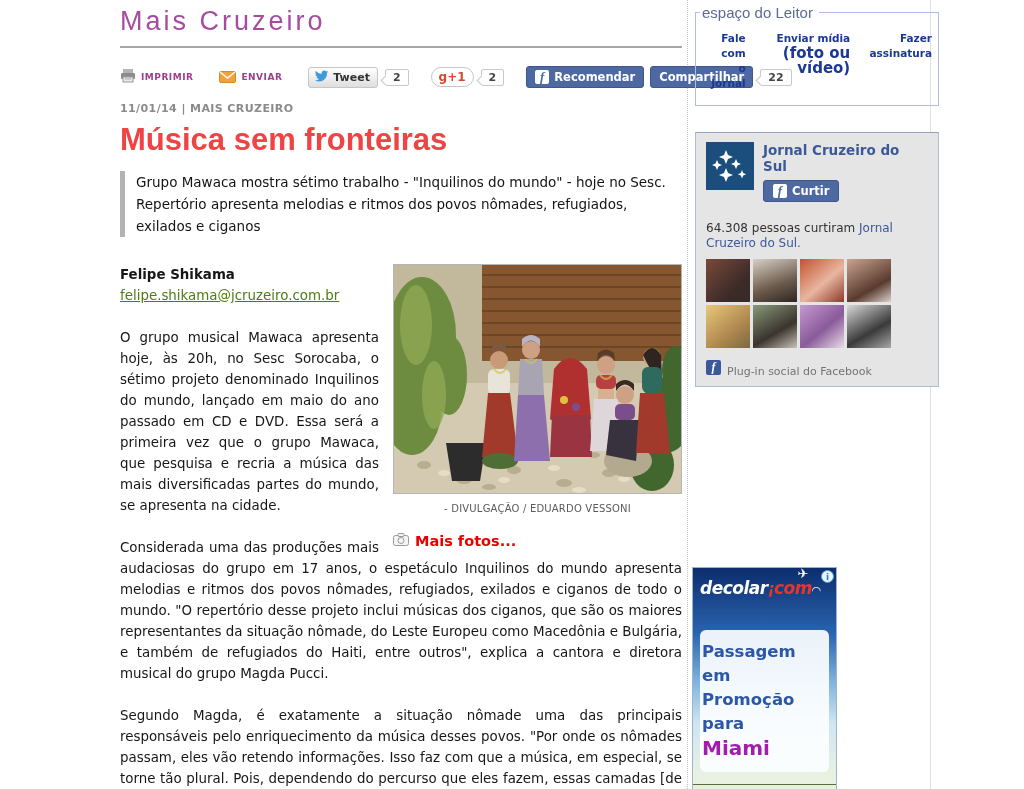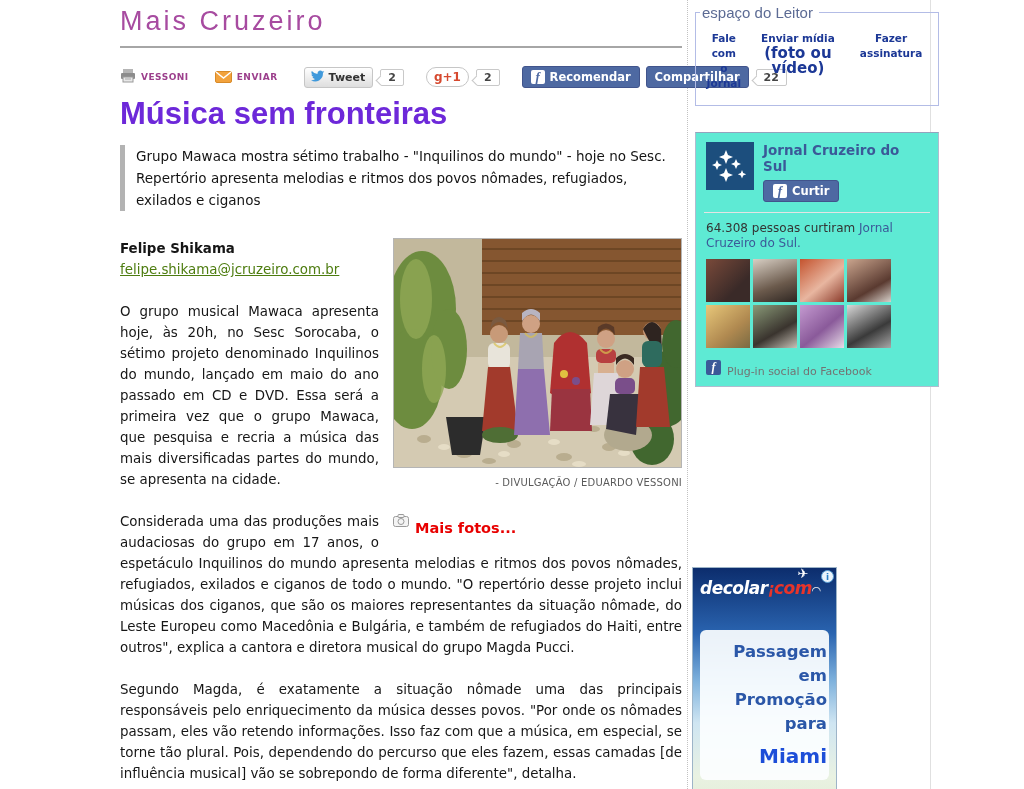--- a/index.html
+++ b/index.html
@@ -32,49 +32,49 @@
   .btn-fb { display:flex; align-items:center; gap:5px; background:#4e69a2; border:1px solid #41548c;
     border-radius:3px; color:#fff; font-size:11.5px; font-weight:bold; padding:3px 8px; cursor:pointer; }
   .btn-fb + .btn-fb { margin-left:6px; }
   .fb-f { font-family:"Liberation Serif",serif; font-weight:bold; font-style:italic; font-size:13px;
     background:#fff; color:#4e69a2; width:14px; height:14px; border-radius:2px; display:inline-flex;
     align-items:center; justify-content:center; }
 
   .date-row { margin-top:13px; font-size:11px; font-weight:bold; color:#8b8b8b; letter-spacing:.4px; }
 
   h1.article-title { margin-top:7px; font-family:"Liberation Sans",sans-serif; font-size:31px;
-    font-weight:bold; color:#6d28d9; }
+    font-weight:bold; color:#ef4444; }
 
   .subtitle { margin-top:13px; border-left:5px solid #b3b3b3; padding-left:11px; font-size:13.5px;
     line-height:22px; color:#141414; }
 
   .article-body { margin-top:27px; font-size:13.4px; line-height:21px; text-align:justify; color:#161616; }
   .article-body p { margin-bottom:21px; }
   .byline { font-weight:bold; margin-bottom:0 !important; }
   .byline-email a { color:#4d7c0f; text-decoration:underline; font-size:13.4px; }
   .byline-block { margin-bottom:21px; }
 
   .photo-float { float:right; width:289px; margin:0 0 4px 14px; }
   .photo-frame { width:289px; height:230px; border:1px solid #b5b5b5; background:#cfc6ad; display:block; }
-  .photo-credit { margin-top:4px; font-size:10px; color:#5a5a5a; letter-spacing:.2px; text-align:right; }
+  .photo-credit { margin-top:4px; font-size:10px; color:#5a5a5a; letter-spacing:.2px; text-align:center; }
   .more-photos { margin-top:12px; display:flex; align-items:center; gap:6px; cursor:pointer; }
-  .more-photos .txt { color:#e80000; font-size:14.5px; font-weight:bold;margin-top:13px; }
+  .more-photos .txt { color:#e80000; font-size:14.5px; font-weight:bold; }
 
   
   #sidebar { position:absolute; left:695px; top:0; width:244px; }
 
   fieldset.reader-box { border:1px solid #b3bce6; margin-top:4px; padding:10px 4px 14px; }
   fieldset.reader-box legend { font-family:"Liberation Sans",sans-serif; font-size:15px; color:#5c6b94;
     padding:0 6px 0 2px; }
   .reader-links { display:flex; justify-content:space-between; padding:0 2px; }
-  .reader-link { text-align:center; cursor:pointer; color:#1c3896; font-weight:bold; font-size:10.5px;
+  .reader-link { text-align:right; cursor:pointer; color:#1c3896; font-weight:bold; font-size:10.5px;
     line-height:15px; text-decoration:none; }
   .reader-link .l2 { font-size:15px; }
 
-  .fb-box { margin-top:26px; border:1px solid #b0bccf; border-top-color:#93a3bd; background:#5eead4;
+  .fb-box { margin-top:26px; border:1px solid #b0bccf; border-top-color:#93a3bd; background:#e5e5e5;
     padding:9px 10px 8px; }
   .fb-head { display:flex; gap:9px; }
   .fb-logo { width:48px; height:48px; background:#1c4e7d; flex:0 0 48px; }
   .fb-page-name { color:#3b5998; font-weight:bold; font-size:13.5px; text-decoration:none; display:block; }
   .fb-like-btn { margin-top:6px; display:inline-flex; align-items:center; gap:5px; background:#4e69a2;
     border:1px solid #41548c; border-radius:3px; color:#fff; font-size:11.5px; font-weight:bold;
     padding:3px 9px; cursor:pointer; }
   .fb-divider { border-top:1px solid #e4e4e4; margin:10px -2px 8px; }
   .fb-fans { font-size:12px; color:#333; line-height:15px; }
   .fb-fans a { color:#3b5998; text-decoration:none; }
@@ -102,23 +102,23 @@
   .ad-info { position:absolute; top:2px; right:2px; width:13px; height:13px; border-radius:50%;
     background:#eaf4fc; border:1px solid #5a9fd4; color:#2a7ec4; font-size:9px; font-weight:bold;
     display:flex; align-items:center; justify-content:center; }
   .ad-logo { padding:10px 6px 0 7px; font-style:italic; font-weight:bold; font-size:17px; color:#fff;
     letter-spacing:-0.5px; position:relative; }
   .ad-logo .tld { color:#e8342a; }
   .ad-logo .bang { color:#e8342a; font-size:15px; }
   .ad-logo .plane { position:absolute; top:-2px; right:28px; color:#fff; font-size:13px; font-style:normal; }
   .ad-logo .dome { color:#f0f0f0; font-size:11px; font-style:normal; }
   .ad-panel { margin:32px 7px 0; background:rgba(252,254,255,.92); border-radius:6px; padding:10px 2px 12px;
-    text-align:right; }
+    text-align:left; }
   .ad-panel .hl { color:#2b57a8; font-weight:bold; font-size:16.5px; line-height:24px; }
-  .ad-panel .city { color:#1d4ed8; font-weight:bold; font-size:20px; margin-top:8px; }
+  .ad-panel .city { color:#a21caf; font-weight:bold; font-size:20px; margin-top:0; }
   .ad-price { margin-top:12px; border-top:1px solid #57703b; padding:9px 8px 0; }
 
   a { cursor:pointer; }
 </style>
 </head>
 <body>
 
 <div id="canvas">
   <div class="sep-dotted"></div>
   <div class="sep-solid"></div>
@@ -130,21 +130,21 @@
     <div class="toolbar">
       <div class="tool-link">
         <span>
           <svg width="16" height="14" viewBox="0 0 16 14">
               <rect x="3" y="0" width="10" height="4" fill="#b5b5b5"></rect>
               <rect x="1" y="4" width="14" height="6" rx="1" fill="#8c8c8c"></rect>
               <rect x="3" y="8" width="10" height="5" fill="#e8e8e8" stroke="#9a9a9a"></rect>
               <line x1="5" y1="10" x2="11" y2="10" stroke="#aaa"></line>
             </svg>
         </span>
-        <span class="lbl">VESSONI</span>
+        <span class="lbl">IMPRIMIR</span>
       </div>
       <div class="tool-link">
         <span>
           <svg width="17" height="12" viewBox="0 0 17 12">
               <rect x="0.5" y="0.5" width="16" height="11" rx="1.5" fill="#f2a23c" stroke="#d88a28"></rect>
               <path d="M1 1 L8.5 7 L16 1" fill="none" stroke="#fff" stroke-width="1.4"></path>
             </svg>
         </span>
         <span class="lbl">ENVIAR</span>
       </div>
@@ -164,20 +164,25 @@
       <div class="btn-fb">
         <span class="fb-f">f</span>
         <span>Recomendar</span>
       </div>
       <div class="btn-fb">
         <span>Compartilhar</span>
       </div>
       <span class="count-bubble">22</span>
     </div>
 
+    <div class="date-row">
+      <span>11/01/14</span>
+      <span>|</span>
+      <span>MAIS CRUZEIRO</span>
+    </div>
 
     <h1 class="article-title">Música sem fronteiras</h1>
 
     <div class="subtitle">Grupo Mawaca mostra sétimo trabalho - "Inquilinos do mundo" - hoje no Sesc. Repertório apresenta melodias e ritmos dos povos nômades, refugiados, exilados e ciganos</div>
 
     <div class="article-body">
 
       <div class="photo-float">
         <span class="photo-frame">
           <svg width="287" height="228" viewBox="0 0 287 228">

